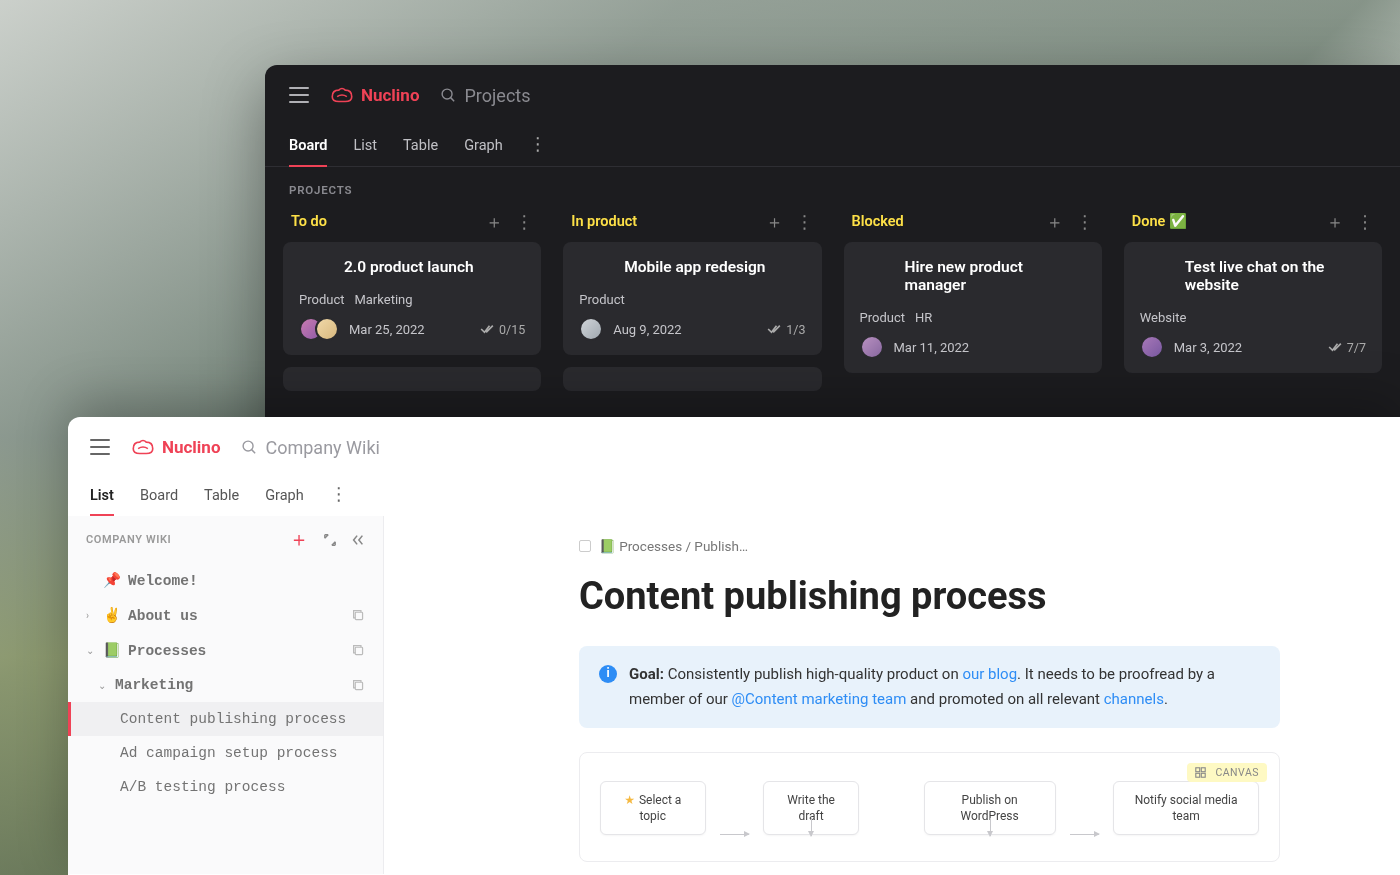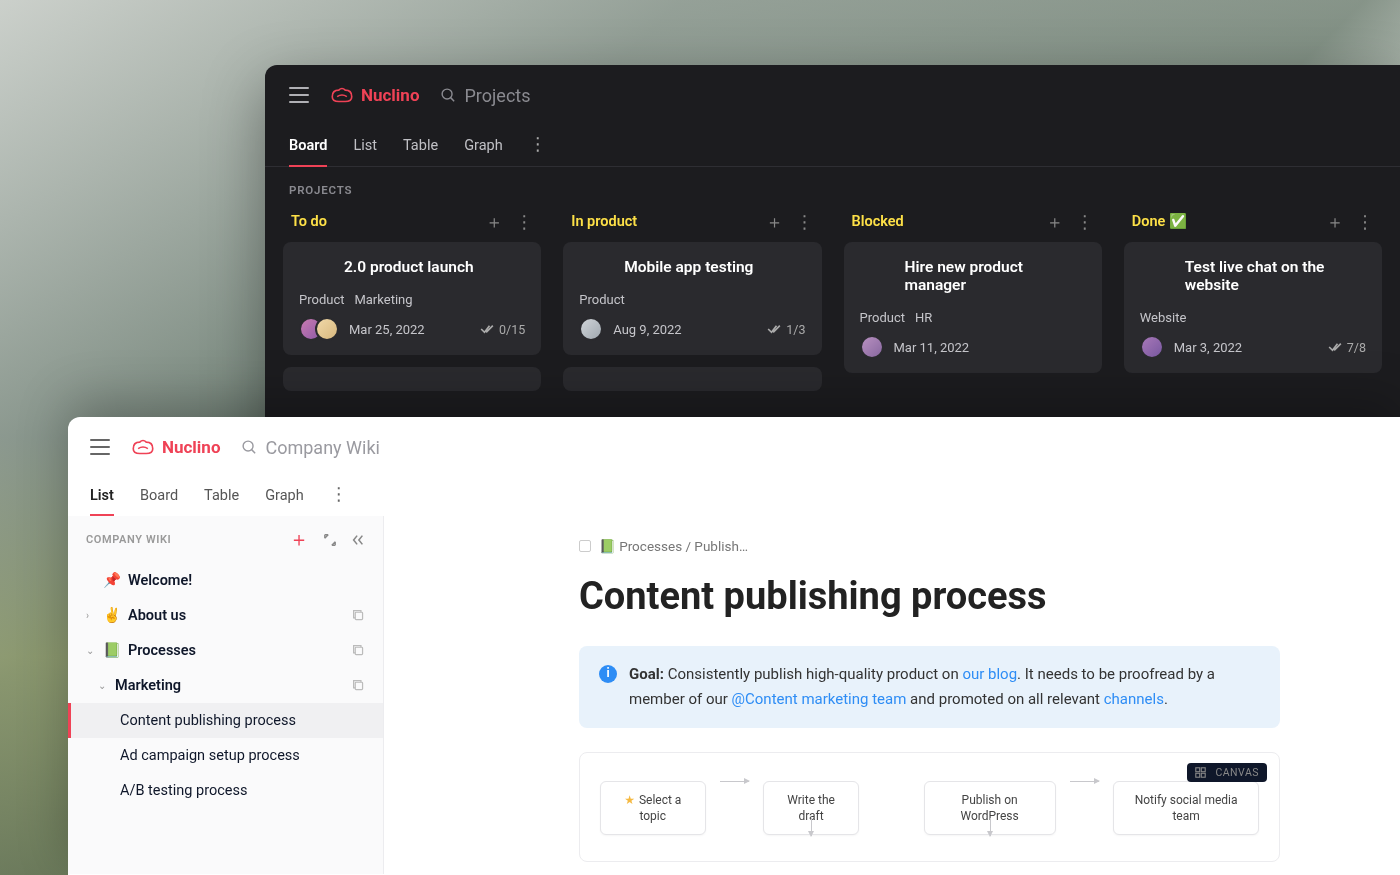--- a/index.html
+++ b/index.html
@@ -93,21 +93,21 @@
 .l-side-head { display: flex; align-items: center; justify-content: space-between; padding: 10px 18px; }
 .l-side-title { font-size: 11px; letter-spacing: 0.6px; color: #999; font-weight: 600; }
 .l-side-actions { display: flex; gap: 14px; align-items: center; }
 .l-side-actions .plus { color: #ef4256; font-size: 20px; font-weight: 400; cursor: pointer; }
 .l-side-actions svg { width: 14px; height: 14px; color: #888; cursor: pointer; }
 
 .l-tree { font-size: 14.5px; }
 .l-tree-item { display: flex; align-items: center; padding: 9px 18px; gap: 7px; cursor: pointer; position: relative; }
 .l-tree-item .chev { width: 10px; color: #999; font-size: 10px; }
 .l-tree-item .ico { width: 18px; text-align: center; }
-.l-tree-item .lbl { flex: 1; color: #0f172a; }
+.l-tree-item .lbl { flex: 1; color: #737373; font-family: Liberation Mono, monospace; }
 .l-tree-item .copy-ico { width: 13px; height: 13px; color: #bbb; }
 .l-tree-item.bold .lbl { font-weight: 600; }
 .l-tree-item.indent1 { padding-left: 30px; }
 .l-tree-item.indent3 { padding-left: 52px; }
 .l-tree-item.selected { background: #f0f0f2; }
 .l-tree-item.selected::before { content: ""; position: absolute; left: 0; top: 0; bottom: 0; width: 3px; background: #ef4256; }
 
 .l-content { flex: 1; padding: 22px 0 0 0; overflow: hidden; }
 .l-breadcrumb { display: flex; align-items: center; gap: 8px; padding: 0 0 12px 195px; font-size: 13.5px; color: #777; }
 .l-breadcrumb .sq { width: 12px; height: 12px; border: 1.5px solid #ccc; border-radius: 2px; }
@@ -119,26 +119,26 @@
 }
 .l-callout .info-ico { width: 18px; height: 18px; background: #2e8df5; border-radius: 50%; flex-shrink: 0; margin-top: 3px; display: flex; align-items: center; justify-content: center; color: #fff; font-size: 12px; font-weight: 700; }
 .l-callout a { color: #2e8df5; text-decoration: none; }
 .l-callout b { font-weight: 700; }
 
 .l-canvas {
   margin: 0 120px 0 195px; border: 1px solid #ececef; border-radius: 8px; position: relative;
   height: 110px; padding: 24px 20px;
 }
 .l-canvas-badge {
-  position: absolute; top: 10px; right: 12px; background: #0f172a; border-radius: 4px;
+  position: absolute; top: 10px; right: 12px; background: #fef9c3; border-radius: 4px;
   padding: 3px 8px; font-size: 10.5px; color: #888; letter-spacing: 0.5px;
   display: flex; align-items: center; gap: 9px;
 }
 .l-canvas-badge svg { width: 11px; height: 11px; }
-.l-flow { display: flex; align-items: flex-start; gap: 14px; padding-top: 4px; }
+.l-flow { display: flex; align-items: flex-end; gap: 14px; padding-top: 4px; }
 .l-flow-box {
   border: 1px solid #e5e5e8; border-radius: 6px; padding: 10px 14px;
   font-size: 12px; color: #444; text-align: center; min-width: 88px; line-height: 1.35;
   box-shadow: 0 1px 2px rgba(0,0,0,0.04); background: #fff;
 }
 .l-flow-box .star { color: #f5b942; margin-right: 4px; }
 .l-flow-arrow { width: 34px; height: 1px; background: #c8c8cc; position: relative; }
 .l-flow-arrow::after {
   content: ""; position: absolute; right: -1px; top: -3px;
   border-left: 6px solid #c8c8cc; border-top: 3.5px solid transparent; border-bottom: 3.5px solid transparent;
@@ -224,21 +224,21 @@
 
     <div class="d-col">
       <div class="d-col-header">
         <div class="d-col-title">In product</div>
         <div class="d-col-actions">
             <span>＋</span>
             <span>⋮</span>
           </div>
       </div>
       <div class="d-card">
-        <div class="d-card-title">Mobile app testing</div>
+        <div class="d-card-title">Mobile app redesign</div>
         <div class="d-card-tags">
           <span class="d-card-tag">Product</span>
         </div>
         <div class="d-card-footer">
           <div class="d-card-meta">
             <div class="d-avatars">
               <div class="d-avatar av3"></div>
             </div>
             <span class="d-card-date">Aug 9, 2022</span>
           </div>
@@ -295,21 +295,21 @@
           <div class="d-card-meta">
             <div class="d-avatars">
               <div class="d-avatar av5"></div>
             </div>
             <span class="d-card-date">Mar 3, 2022</span>
           </div>
           <div class="d-card-progress">
             <svg viewBox="0 0 16 12" stroke="currentColor" stroke-width="2" fill="none">
                 <path d="M1 6 L5 10 L11 2 M7 10 L15 2"></path>
               </svg>
-            <span>7/8</span>
+            <span>7/7</span>
           </div>
         </div>
       </div>
     </div>
   </div>
 </div>
 
 <div class="win-light">
   <div class="l-header">
     <div class="l-menu-icon">

